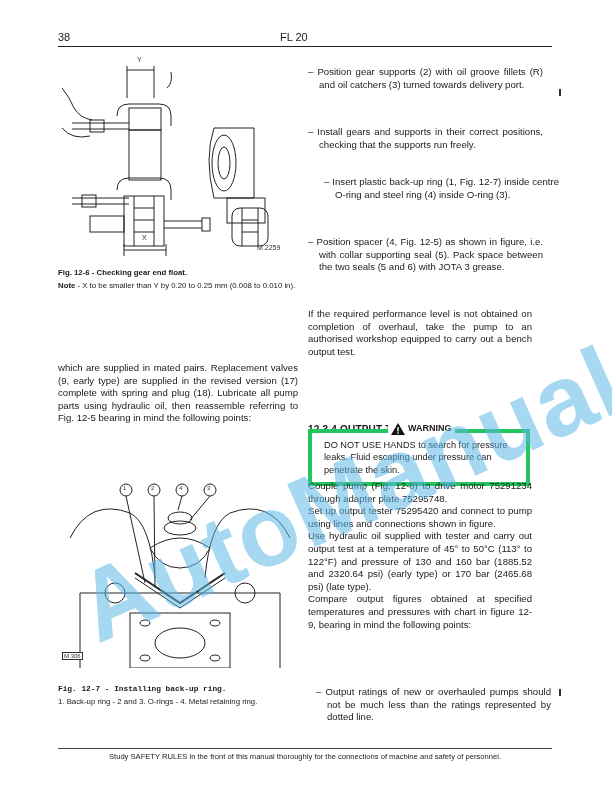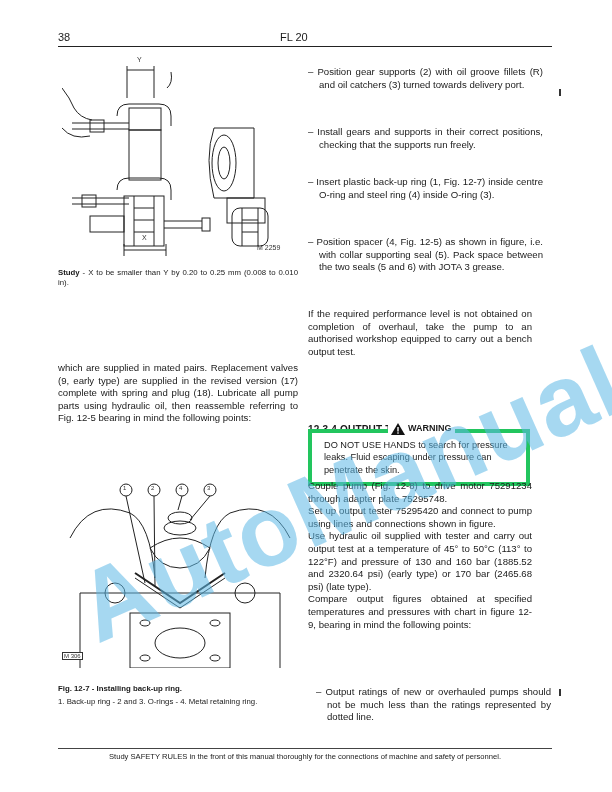--- a/index.html
+++ b/index.html
@@ -77,21 +77,22 @@
       <line x1="196" y1="150" x2="196" y2="188"></line>
     <line x1="180" y1="162" x2="196" y2="162"></line>
       <line x1="180" y1="174" x2="196" y2="174"></line>
   </svg>
   <span class="abs figlabel" style="left:75px; top:-2px;">Y</span>
   <span class="abs figlabel" style="left:80px; top:176px;">X</span>
   <span class="abs figlabel" style="left:195px; top:186px;">M 2259</span>
 </div>
 
 <div class="abs caption" style="left:58px; top:268px; width:240px;">
-  <div style="text-align:justify;"><b>Study</b><span> - X to be smaller than Y by 0.20 to 0.25 mm (0.008 to 0.010 in).</span></div>
+  <div style="font-weight:bold; margin-bottom:3px;">Fig. 12-6 - Checking gear end float.</div>
+  <div style="text-align:justify;"><b>Note</b><span> - X to be smaller than Y by 0.20 to 0.25 mm (0.008 to 0.010 in).</span></div>
 </div>
 
 <div class="abs body-text" style="left:58px; top:362px; width:240px;">which are supplied in mated pairs. Replacement valves (9, early type) are supplied in the revised version (17) complete with spring and plug (18). Lubricate all pump parts using hydraulic oil, then reassemble referring to Fig. 12-5 bearing in mind the following points:</div>
 
 <div class="abs fig" style="left:60px; top:478px; width:240px; height:190px;">
   <svg width="240" height="190" viewBox="0 0 240 190" fill="none" stroke="#222" stroke-width="1">
     <circle cx="66" cy="12" r="6"></circle>
       <circle cx="94" cy="12" r="6"></circle>
       <circle cx="122" cy="12" r="6"></circle>
       <circle cx="150" cy="12" r="6"></circle>
@@ -117,27 +118,27 @@
     <path d="M90 70 q30 -20 60 0 q-10 20 -30 20 q-20 0 -30 -20"></path>
   </svg>
   <span class="abs figlabel" style="left:63px; top:7px; font-size:6px;">1</span>
   <span class="abs figlabel" style="left:91px; top:7px; font-size:6px;">2</span>
   <span class="abs figlabel" style="left:119px; top:7px; font-size:6px;">4</span>
   <span class="abs figlabel" style="left:147px; top:7px; font-size:6px;">3</span>
   <span class="abs figlabel" style="left:2px; top:174px; border:1px solid #333; padding:0 1px; font-size:6px; background:#fff;">M 306</span>
 </div>
 
 <div class="abs caption" style="left:58px; top:684px; width:240px;">
-  <div style="font-weight:bold; margin-bottom:3px;">Fig. 12-7 - Installing back-up ring.</div>
+  <div style="font-weight:bold; margin-bottom:3px;font-family:Liberation Mono, monospace;">Fig. 12-7 - Installing back-up ring.</div>
   <div style="text-align:justify;">1. Back-up ring - 2 and 3. O-rings - 4. Metal retaining ring.</div>
 </div>
 
 <div class="abs body-text dash-item" style="left:308px; top:66px; width:224px;">– <span>Position gear supports (2) with oil groove fillets (R) and oil catchers (3) turned towards delivery port.</span></div>
 <div class="abs body-text dash-item" style="left:308px; top:126px; width:224px;">– <span>Install gears and supports in their correct positions, checking that the supports run freely.</span></div>
-<div class="abs body-text dash-item" style="left:308px; top:176px; width:224px;">– <span>Insert plastic back-up ring (1, Fig. 12-7) inside centre O-ring and steel ring (4) inside O-ring (3).</span></div>
+<div class="abs body-text dash-item" style="left:324px; top:176px; width:224px;">– <span>Insert plastic back-up ring (1, Fig. 12-7) inside centre O-ring and steel ring (4) inside O-ring (3).</span></div>
 <div class="abs body-text dash-item" style="left:308px; top:236px; width:224px;">– <span>Position spacer (4, Fig. 12-5) as shown in figure, i.e. with collar supporting seal (5). Pack space between the two seals (5 and 6) with JOTA 3 grease.</span></div>
 
 <div class="abs body-text" style="left:308px; top:308px; width:224px;">If the required performance level is not obtained on completion of overhaul, take the pump to an authorised workshop equipped to carry out a bench output test.</div>
 
 <div class="abs section-title" style="left:308px; top:380px;">12.3.4  OUTPUT TEST</div>
 
 <div class="abs" style="left:308px; top:419px; width:222px;">
   <div class="warn-box" style="margin-top:10px;">DO NOT USE HANDS to search for pressure leaks. Fluid escaping under pressure can penetrate the skin.</div>
   <div class="abs warn-title" style="left:80px; top:4px;">
     <svg width="14" height="12" viewBox="0 0 14 12">

